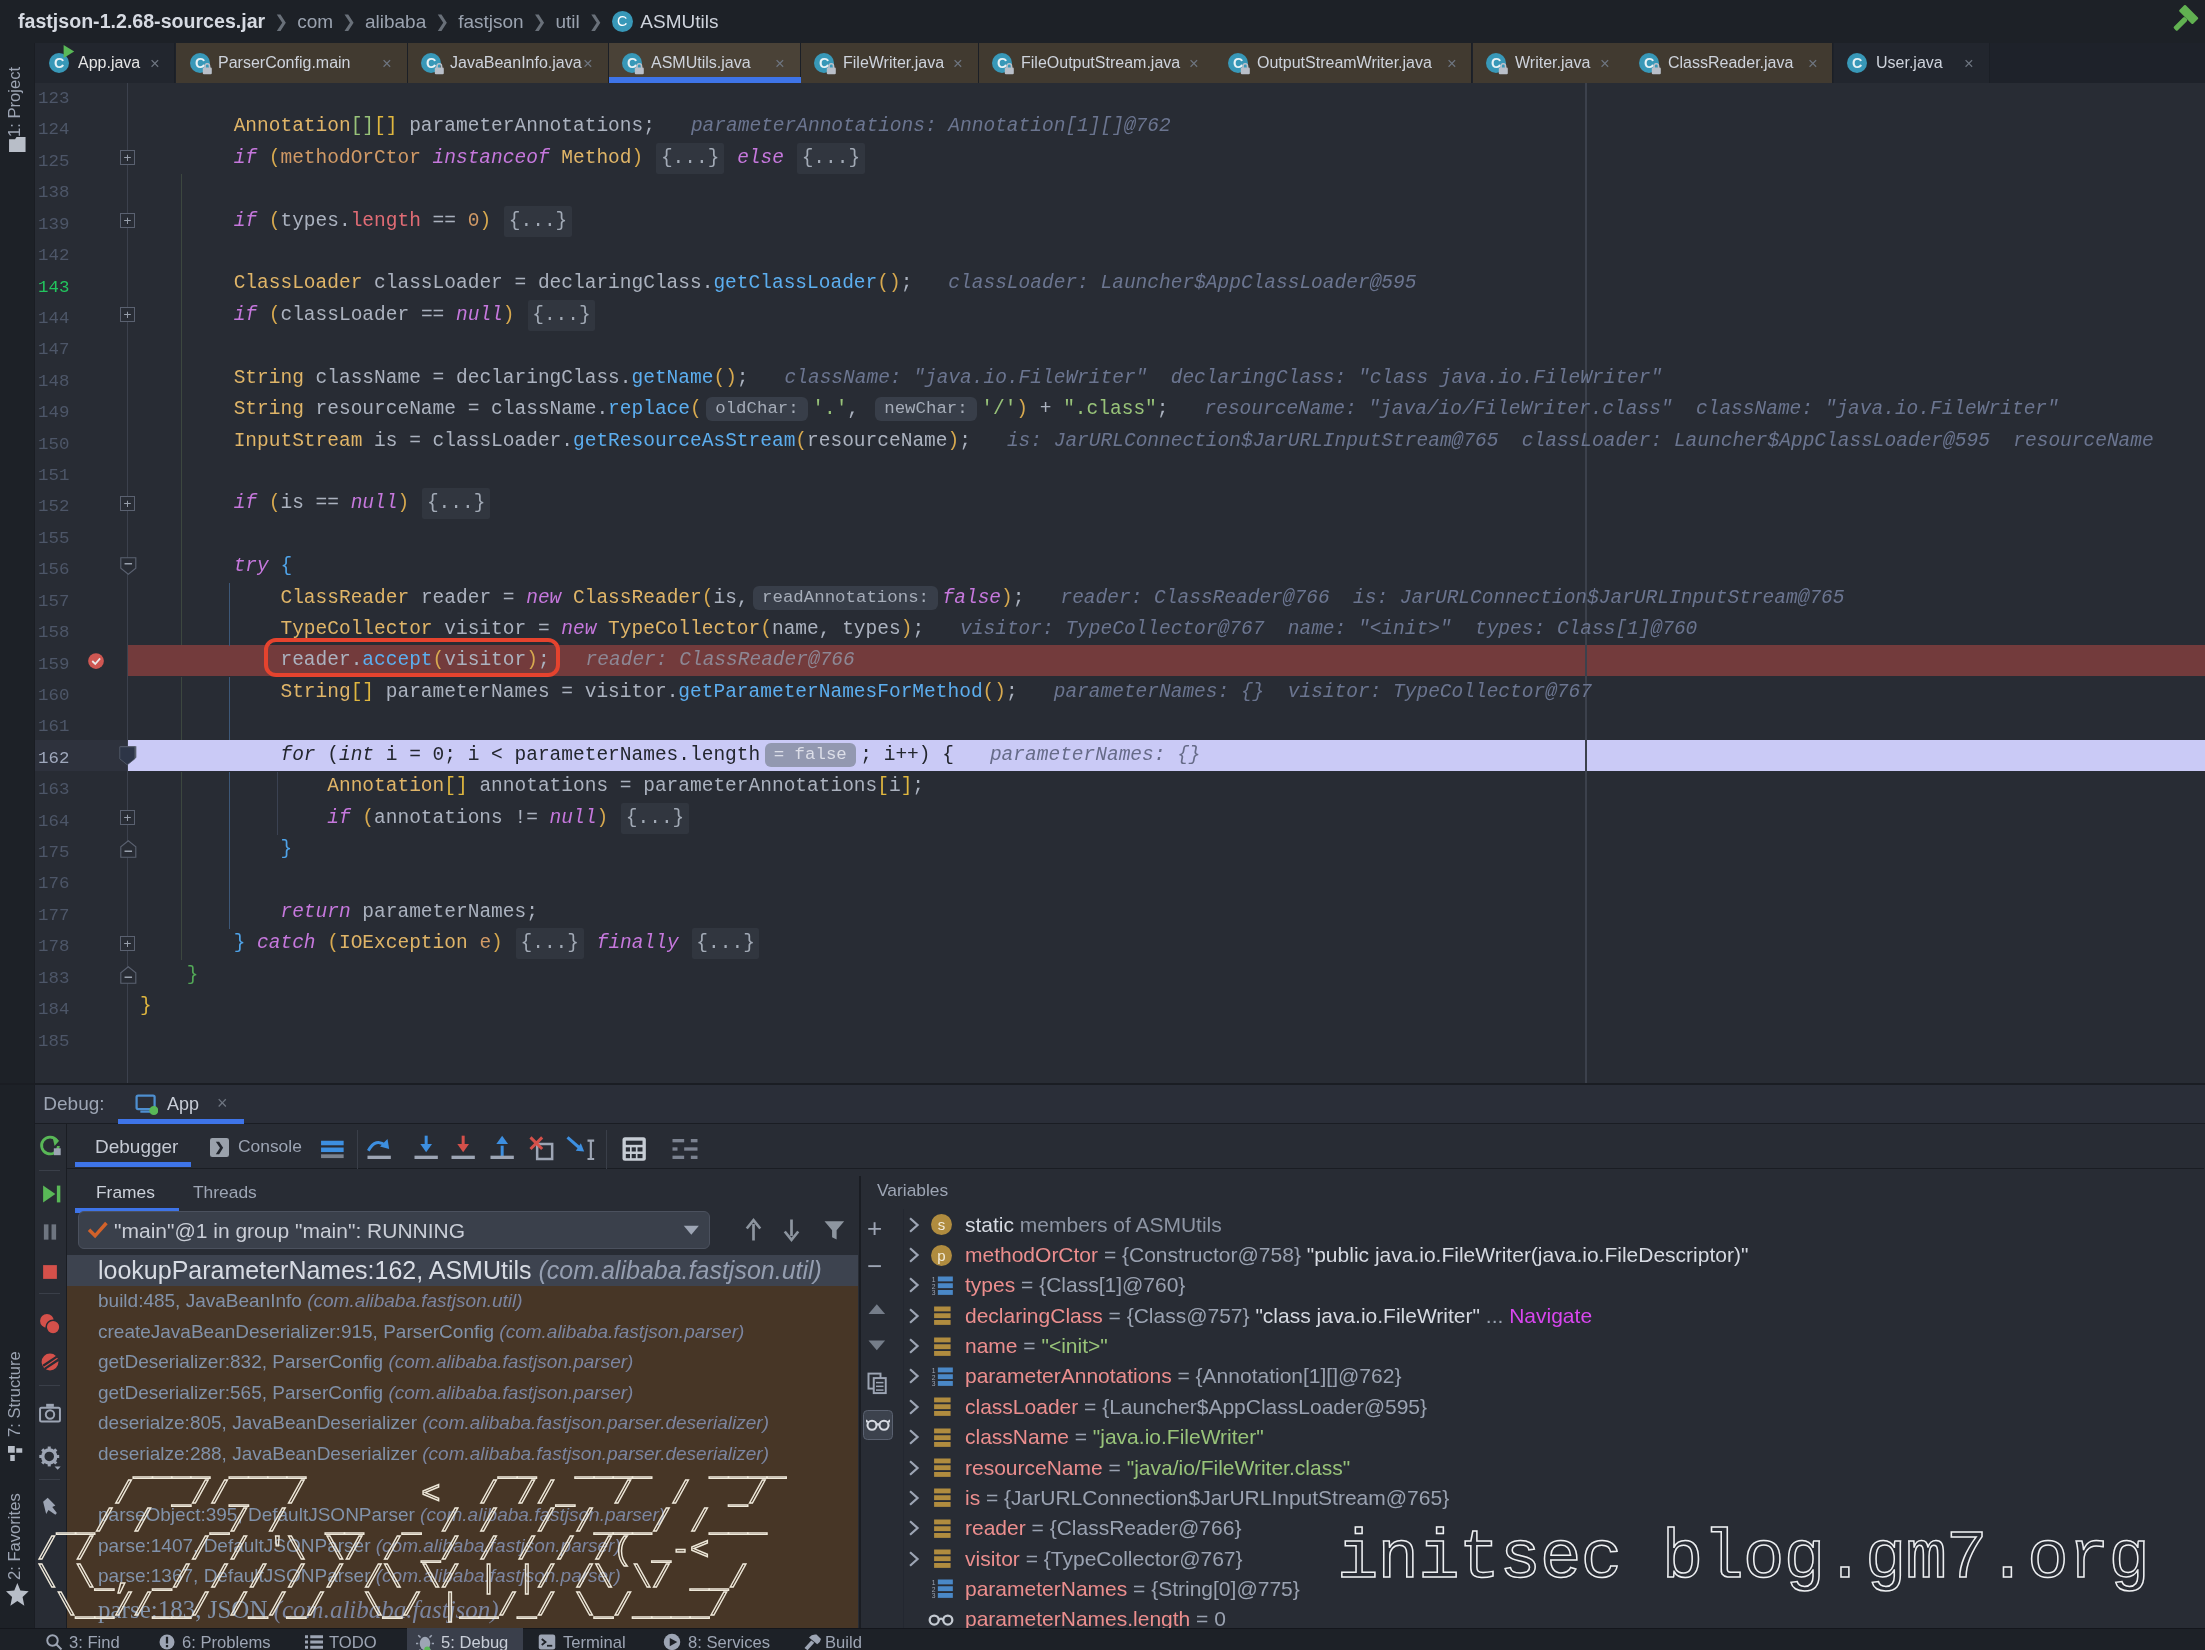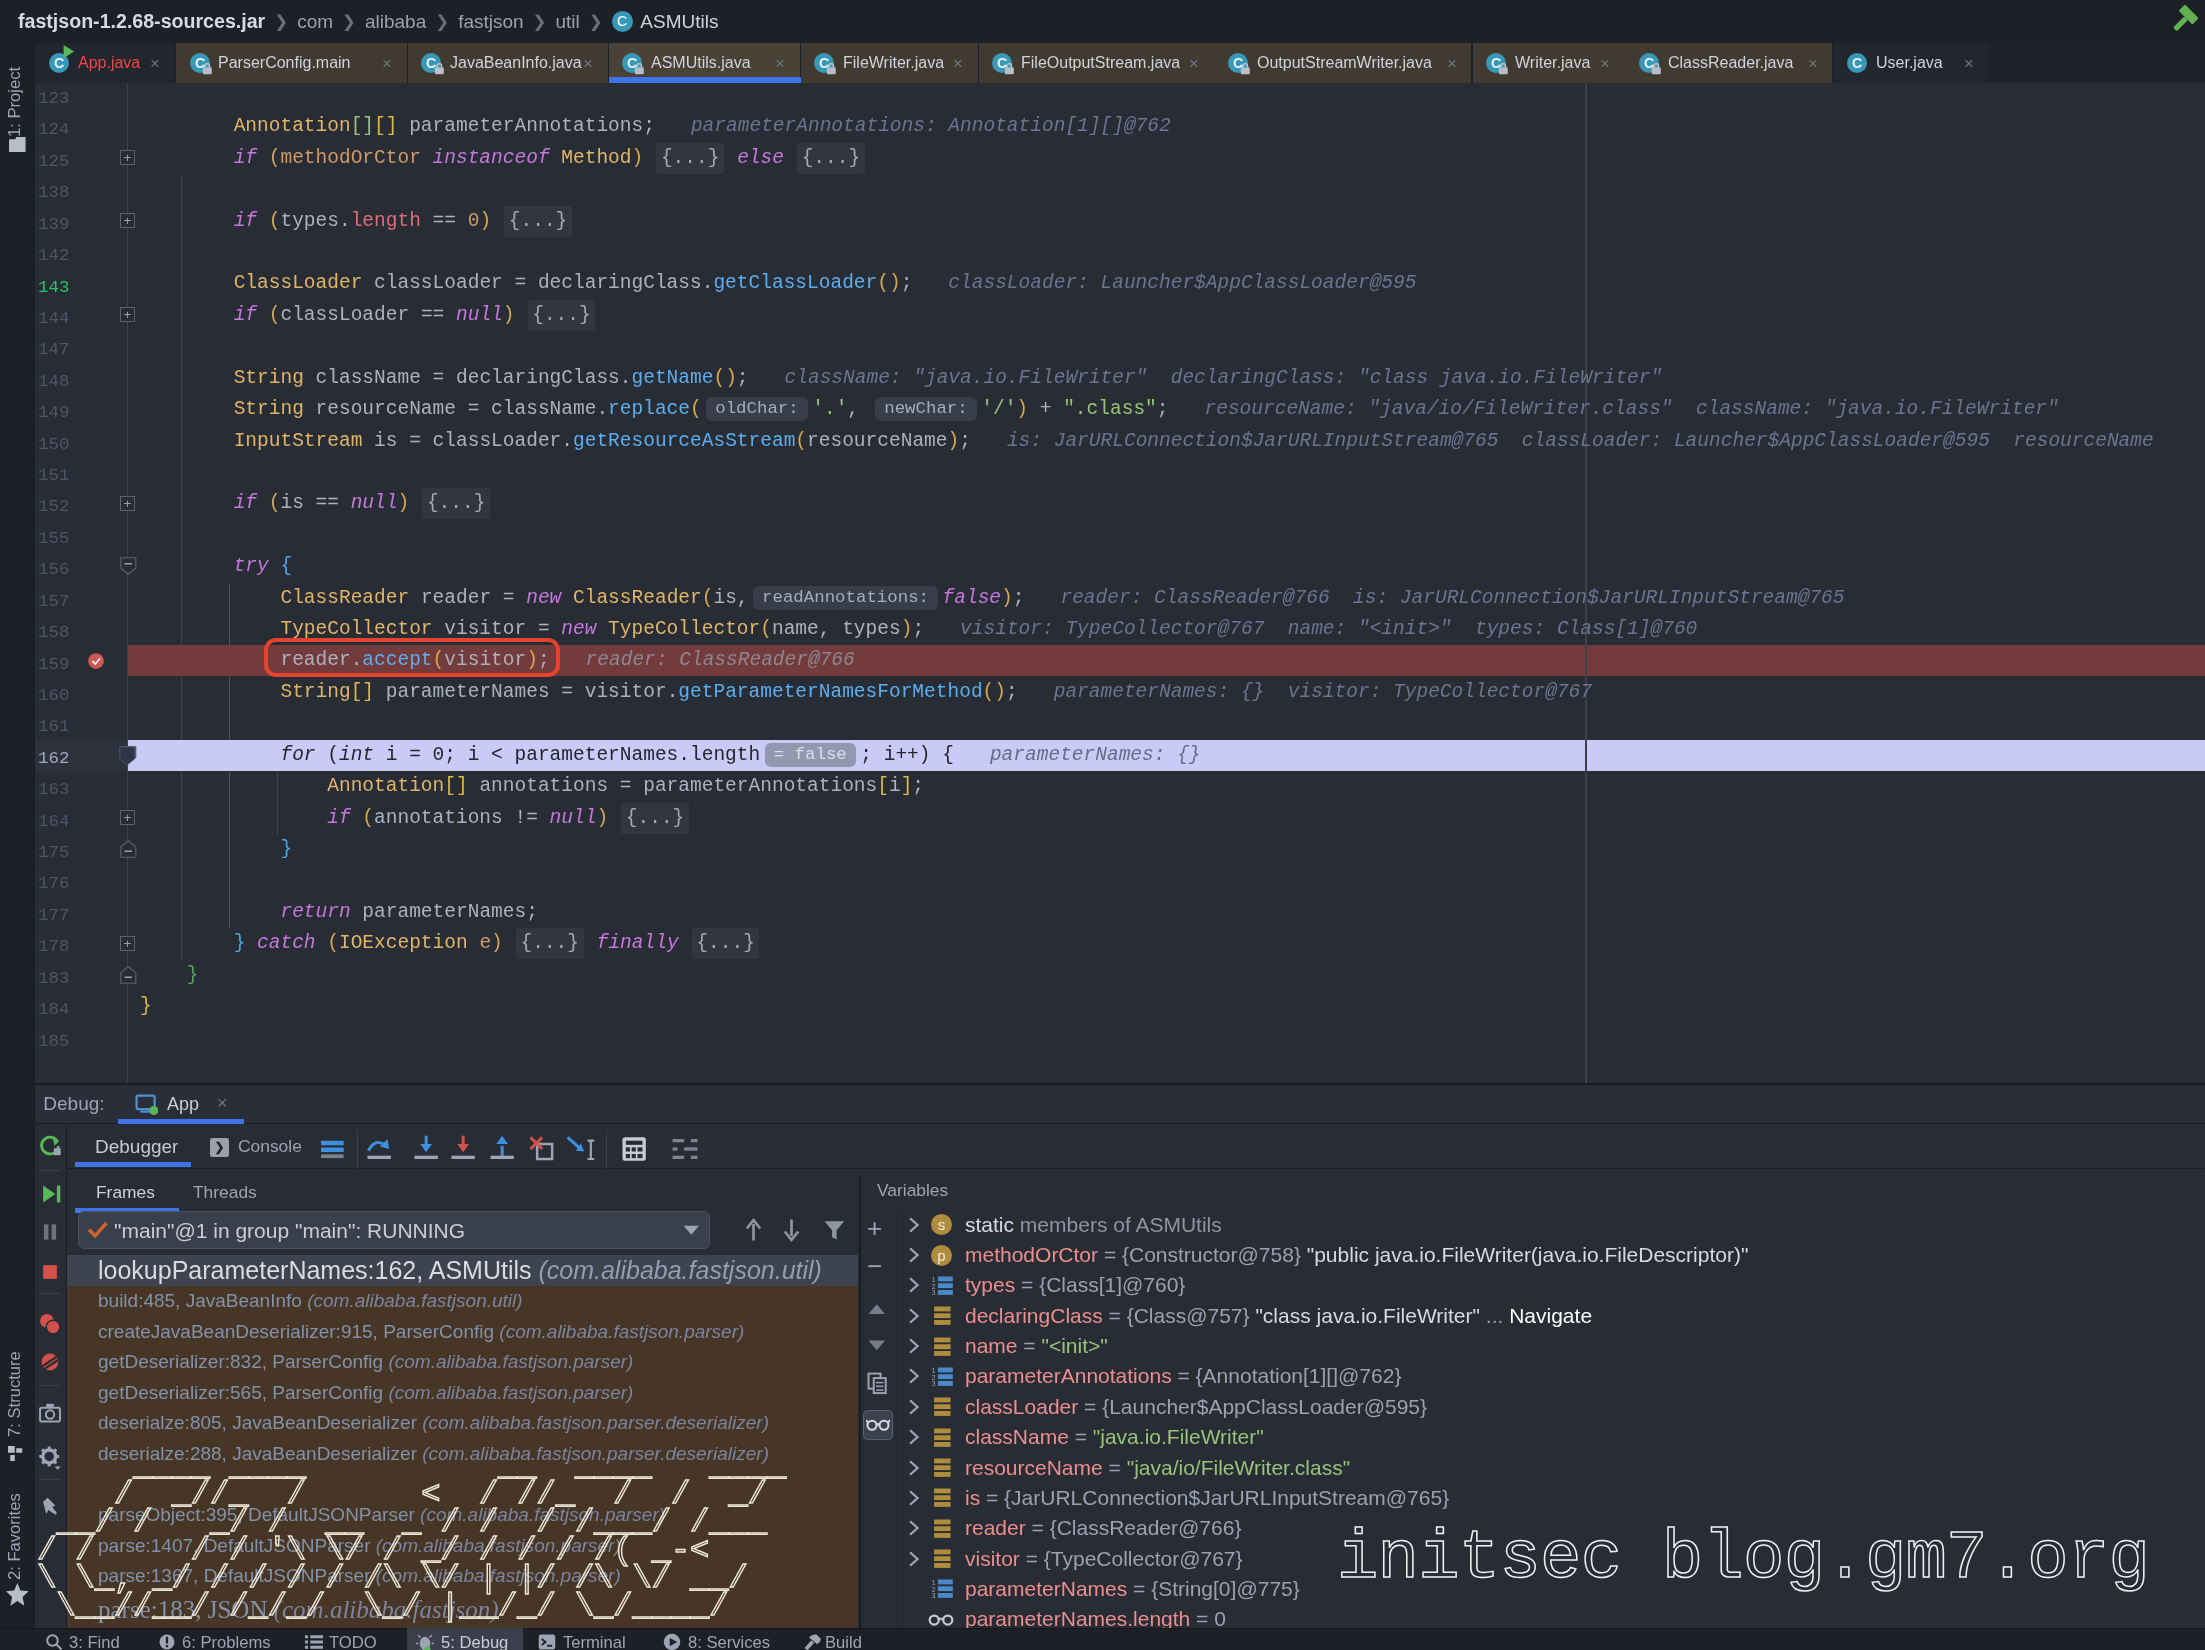--- a/index.html
+++ b/index.html
@@ -33,21 +33,21 @@
 <div class="abs" style="left:4.5px;top:1491px;height:89px;width:26px;color:#9da5b4;font-size:16.6px;writing-mode:vertical-rl;transform:rotate(180deg);text-align:left;">2: Favorites</div>
 <svg class="abs" style="left:6px;top:1583px;" width="22.7" height="22.7" viewBox="0 0 26 26">
     <path fill="#b8bec8" d="M13 0 L16.5 8.5 L26 9.5 L19 16 L21 26 L13 20.5 L5 26 L7 16 L0 9.5 L9.5 8.5 Z"></path>
   </svg>
 <div class="abs" style="left:35px;top:43px;width:2170px;height:40px;background:#1e222a;"></div>
 <div class="abs" style="left:35px;top:43px;width:140px;height:40px;background:#22262e;border-right:0.8px solid #1b1f26;"></div>
 <div class="abs" style="left:49px;top:53px;width:20.4px;height:20.4px;border-radius:50%;background:#3898b8;color:#e8f2f6;font-size:14.3px;text-align:center;line-height:20.4px;font-weight:bold;">C</div>
 <svg class="abs" style="left:62px;top:45px;" width="13" height="13" viewBox="0 0 16 16">
     <path fill="#59b857" d="M2 0 L15 8 L2 16 Z"></path>
   </svg>
-<div class="abs" style="left:78px;top:54px;font-size:16px;color:#ef4444;">App.java</div>
+<div class="abs" style="left:78px;top:54px;font-size:16px;color:#e5e5e5;">App.java</div>
 <div class="abs" style="left:150px;top:54px;font-size:16.6px;color:#6e7580;">×</div>
 <div class="abs" style="left:176px;top:43px;width:232px;height:40px;background:#413a30;border-right:0.8px solid #1b1f26;"></div>
 <div class="abs" style="left:190px;top:53px;width:20.4px;height:20.4px;border-radius:50%;background:#3898b8;color:#e8f2f6;font-size:14.3px;text-align:center;line-height:20.4px;font-weight:bold;">C</div>
 <svg class="abs" style="left:202px;top:63px;" width="10.6" height="12" viewBox="0 0 14 16">
     <rect x="1" y="6" width="12" height="9" rx="1.5" fill="#b9bfc9"></rect>
     <path d="M4 7 V4 a3 3 0 0 1 6 0 V7" fill="none" stroke="#b9bfc9" stroke-width="2.2"></path>
   </svg>
 <div class="abs" style="left:218px;top:54px;font-size:16px;color:#ced3dc;">ParserConfig.main</div>
 <div class="abs" style="left:382px;top:54px;font-size:16.6px;color:#6e7580;">×</div>
 <div class="abs" style="left:408px;top:43px;width:201px;height:40px;background:#413a30;border-right:0.8px solid #1b1f26;"></div>
@@ -428,21 +428,21 @@
 <svg class="abs" style="left:872px;top:222px;" width="13.6" height="18" viewBox="0 0 18 24">
       <path d="M4 3 L14 12 L4 21" fill="none" stroke="#9da5b4" stroke-width="3"></path>
     </svg>
     <svg class="abs" style="left:896px;top:220px;" width="22.7" height="21" viewBox="0 0 30 28">
       <g fill="#b08c3f">
         <rect x="4" y="2" width="22" height="6.5"></rect>
         <rect x="4" y="11" width="22" height="6.5"></rect>
         <rect x="4" y="20" width="22" height="6.5"></rect>
       </g>
     </svg>
-    <div class="abs" style="left:930px;top:219px;font-size:21px;white-space:pre;"><span style="color:#ec8e8e;">declaringClass</span><span style="color:#9aa2b1;"> = {Class@757} </span><span style="color:#d6dae2;">"class java.io.FileWriter"</span><span style="color:#9aa2b1;"> ... </span><span style="color:#ffffff;margin-top:43px;">Navigate</span></div>
+    <div class="abs" style="left:930px;top:219px;font-size:21px;white-space:pre;"><span style="color:#ec8e8e;">declaringClass</span><span style="color:#9aa2b1;"> = {Class@757} </span><span style="color:#d6dae2;">"class java.io.FileWriter"</span><span style="color:#9aa2b1;"> ... </span><span style="color:#d946ef;margin-top:43px;">Navigate</span></div>
 <svg class="abs" style="left:872px;top:252px;" width="13.6" height="18" viewBox="0 0 18 24">
       <path d="M4 3 L14 12 L4 21" fill="none" stroke="#9da5b4" stroke-width="3"></path>
     </svg>
     <svg class="abs" style="left:896px;top:251px;" width="22.7" height="21" viewBox="0 0 30 28">
       <g fill="#b08c3f">
         <rect x="4" y="2" width="22" height="6.5"></rect>
         <rect x="4" y="11" width="22" height="6.5"></rect>
         <rect x="4" y="20" width="22" height="6.5"></rect>
       </g>
     </svg>

